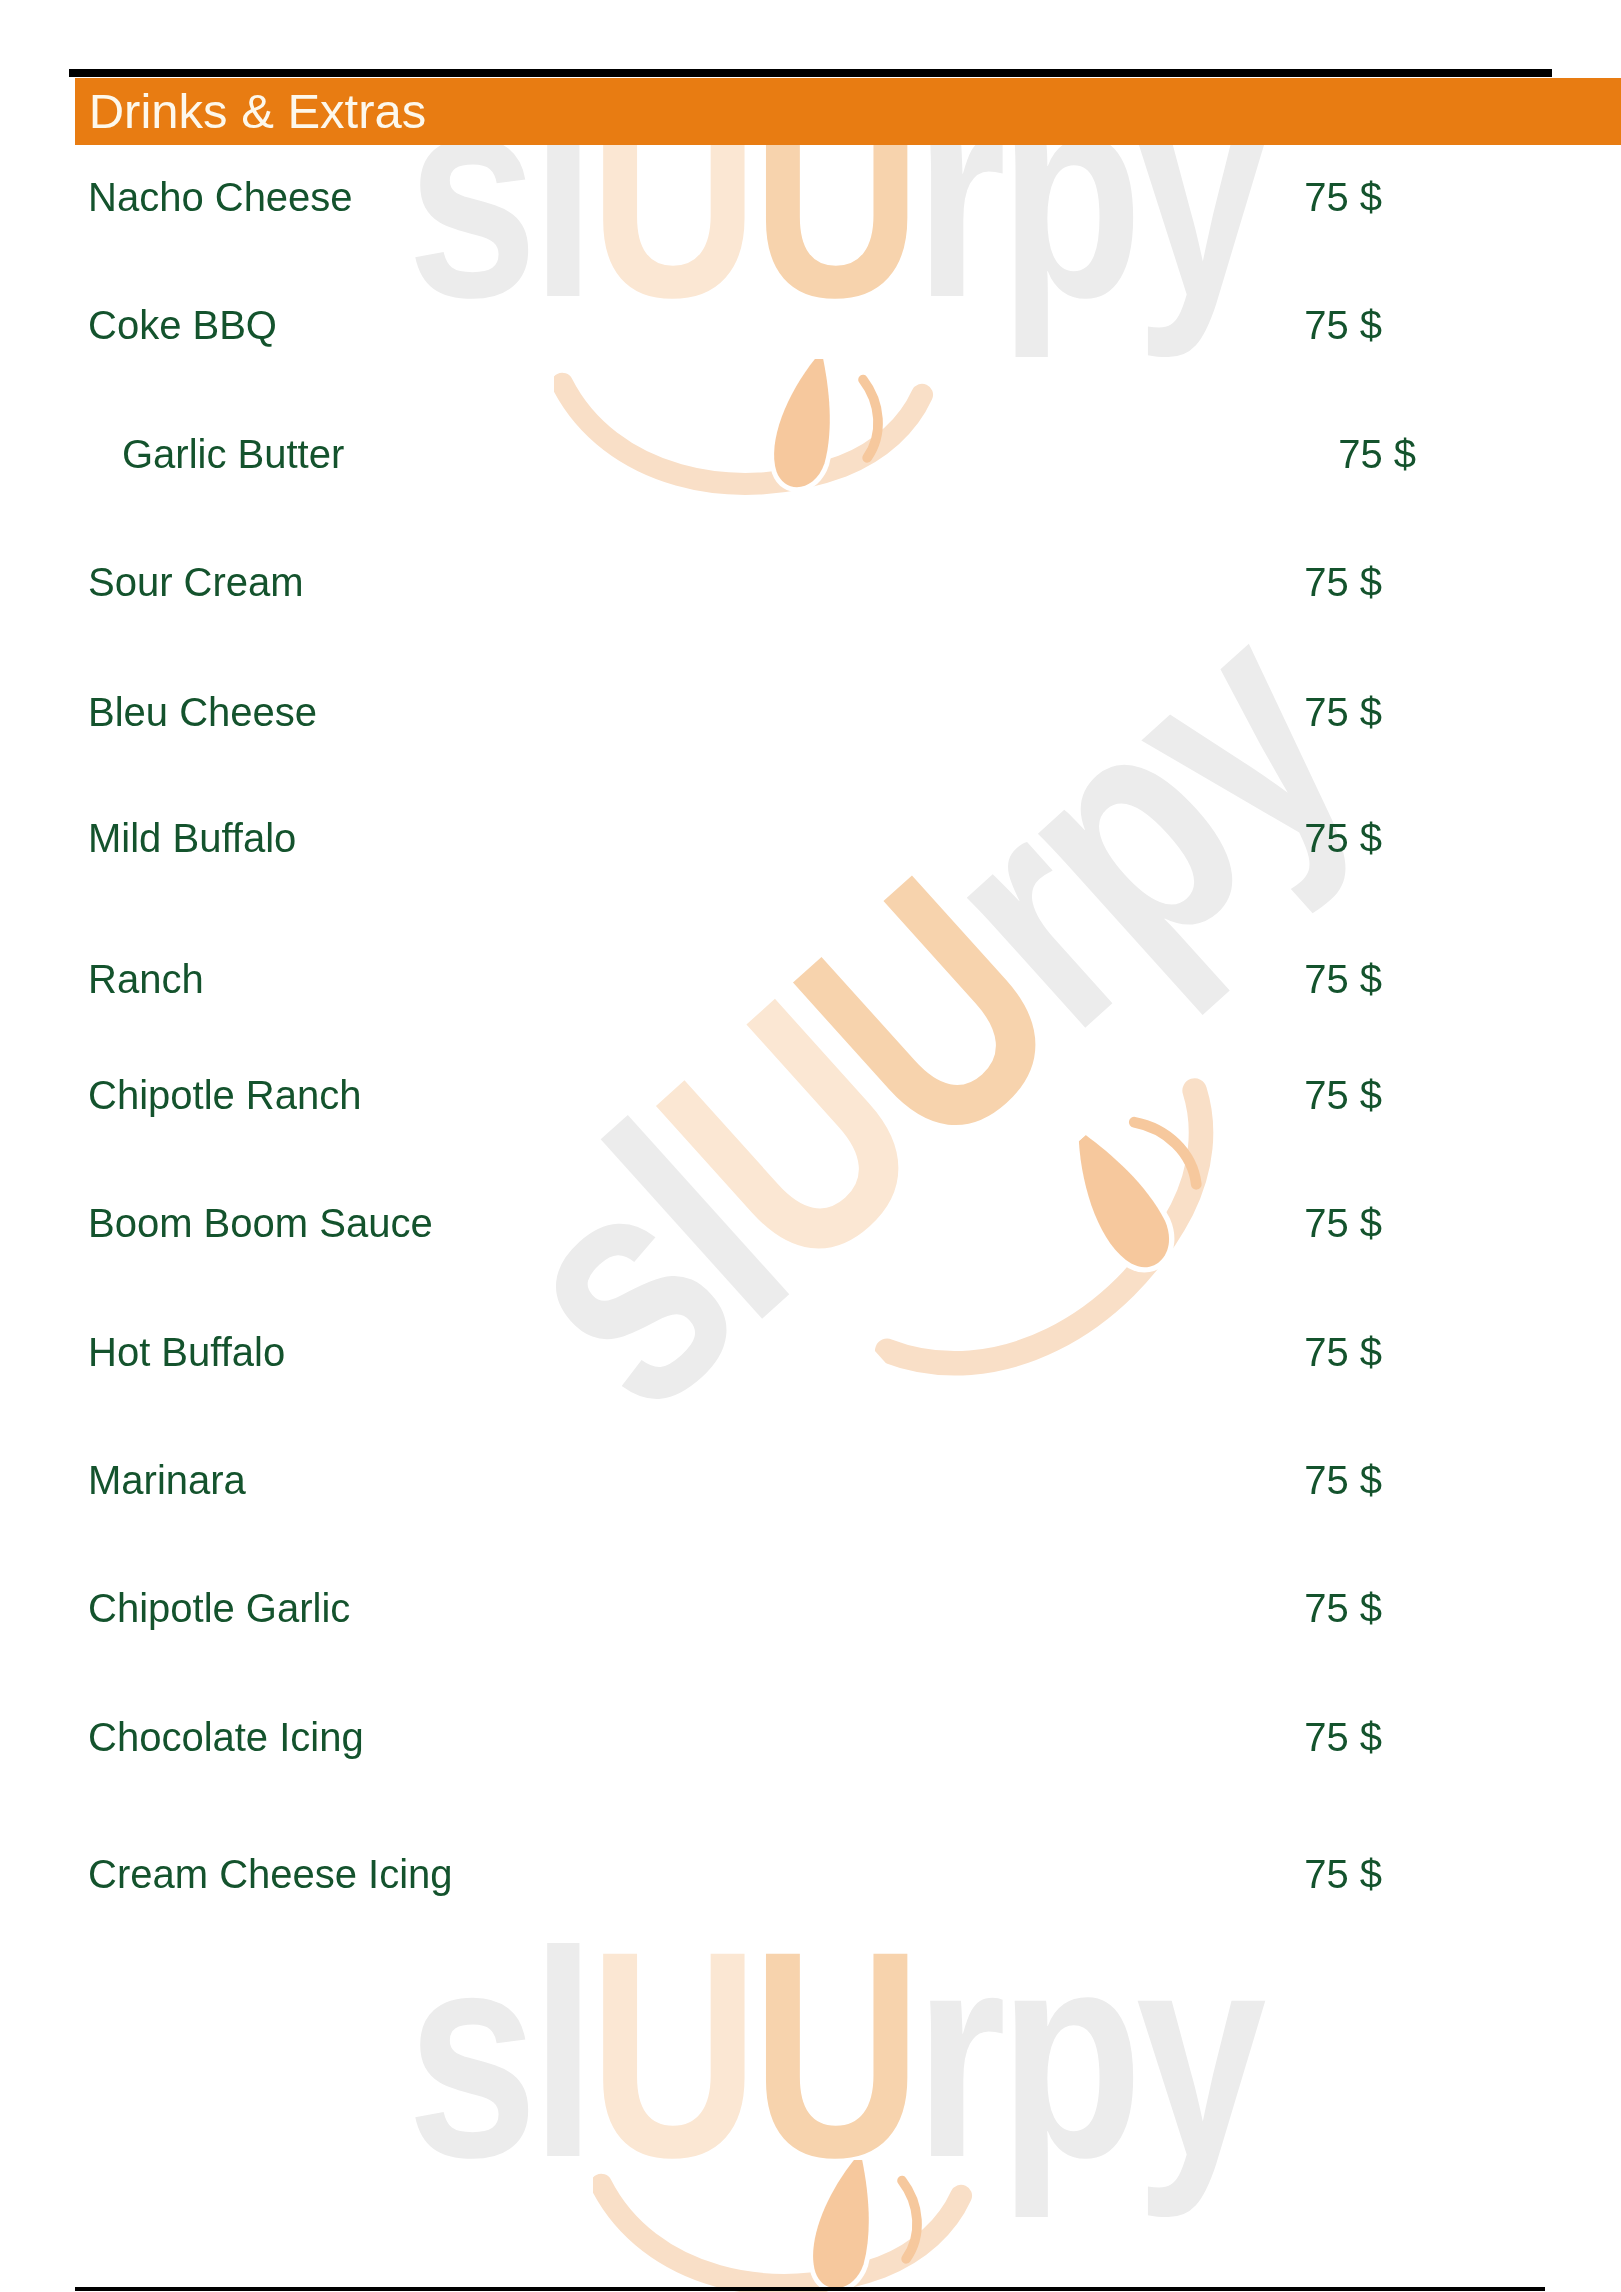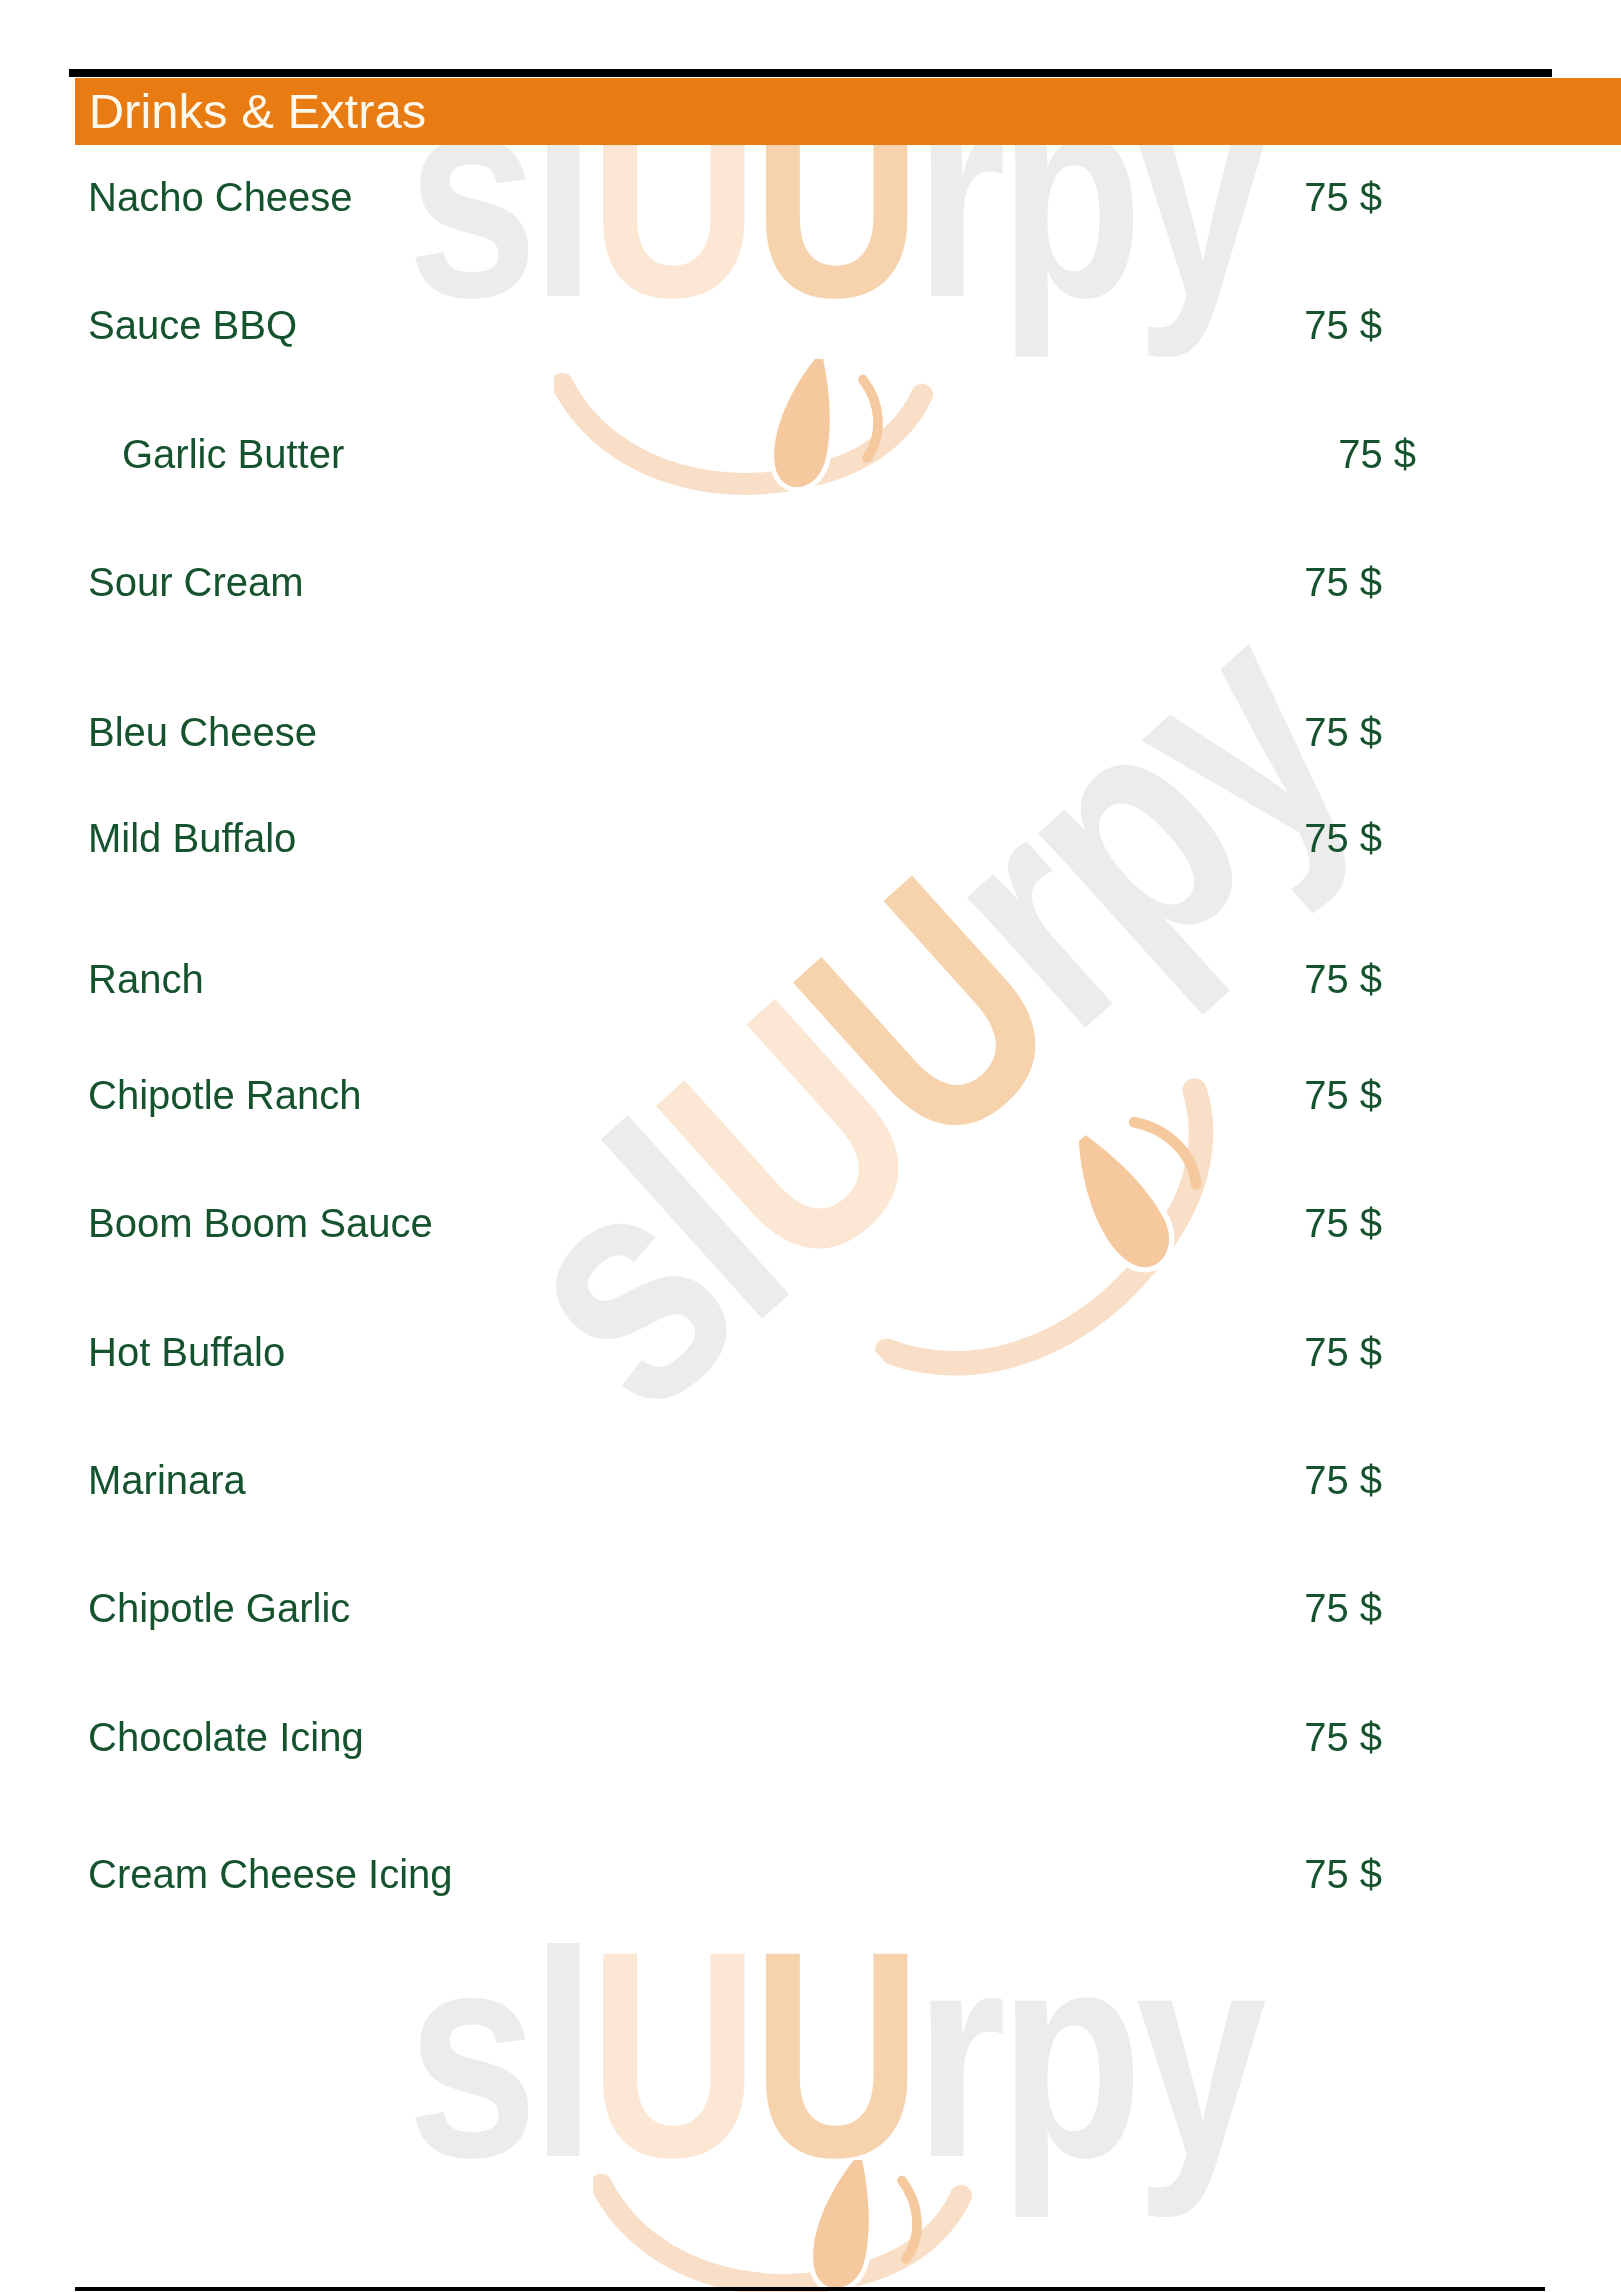--- a/index.html
+++ b/index.html
@@ -122,32 +122,32 @@
   <div class="header-bar">
     <span class="page-title">Drinks &amp; Extras</span>
   </div>
 
   <div class="menu-list">
       <div class="menu-row" style="top: 177px;">
       <span class="item-name">Nacho Cheese</span>
       <span class="item-price">75 $</span>
     </div>
       <div class="menu-row" style="top: 305px;">
-      <span class="item-name">Sauce BBQ</span>
+      <span class="item-name">Coke BBQ</span>
       <span class="item-price">75 $</span>
     </div>
       <div class="menu-row" style="top: 434px; margin-left: 34px;">
       <span class="item-name">Garlic Butter</span>
       <span class="item-price">75 $</span>
     </div>
       <div class="menu-row" style="top: 562px;">
       <span class="item-name">Sour Cream</span>
       <span class="item-price">75 $</span>
     </div>
-      <div class="menu-row" style="top: 712px; gap: 11px;">
+      <div class="menu-row" style="top: 692px; gap: 11px;">
       <span class="item-name">Bleu Cheese</span>
       <span class="item-price">75 $</span>
     </div>
       <div class="menu-row" style="top: 818px;">
       <span class="item-name">Mild Buffalo</span>
       <span class="item-price">75 $</span>
     </div>
       <div class="menu-row" style="top: 959px;">
       <span class="item-name">Ranch</span>
       <span class="item-price">75 $</span>

